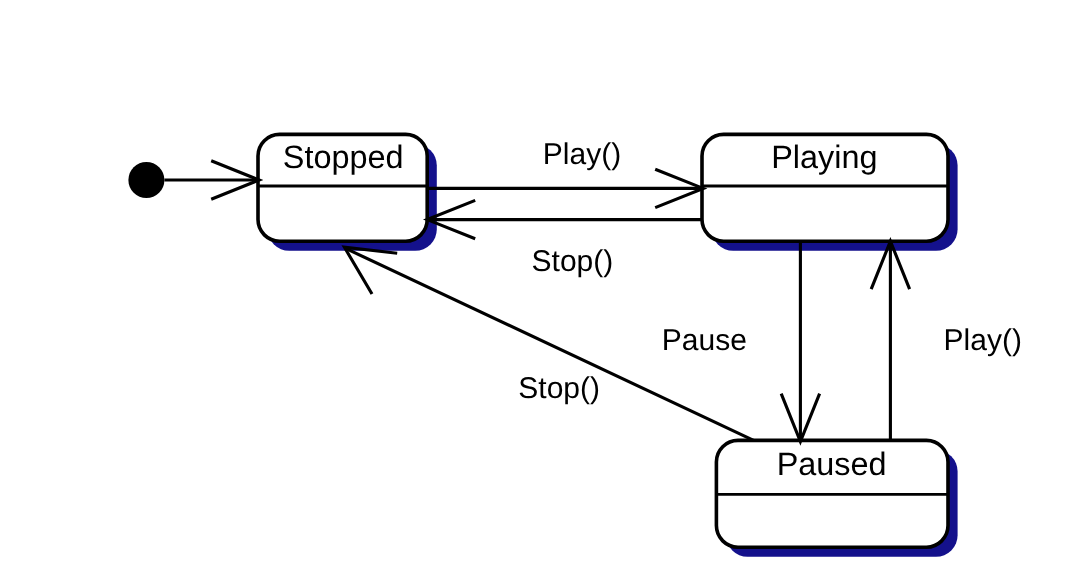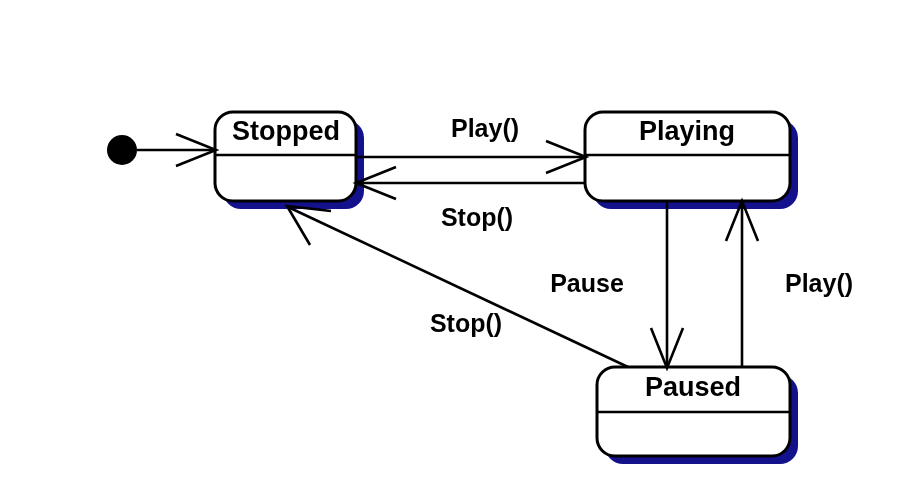--- a/index.html
+++ b/index.html
@@ -9,21 +9,20 @@
   }
   body {
     font-family: "Liberation Sans", sans-serif;
   }
   #diagram-canvas {
     position: relative;
     width: 899px;
     height: 488px;
     background: #ffffff;
     overflow: hidden;
-    font-weight: bold;
   }
   #diagram-svg {
     position: absolute;
     top: 0;
     left: 0;
     width: 899px;
     height: 488px;
   }
   .state-label {
     font-family: "Liberation Sans", sans-serif;

